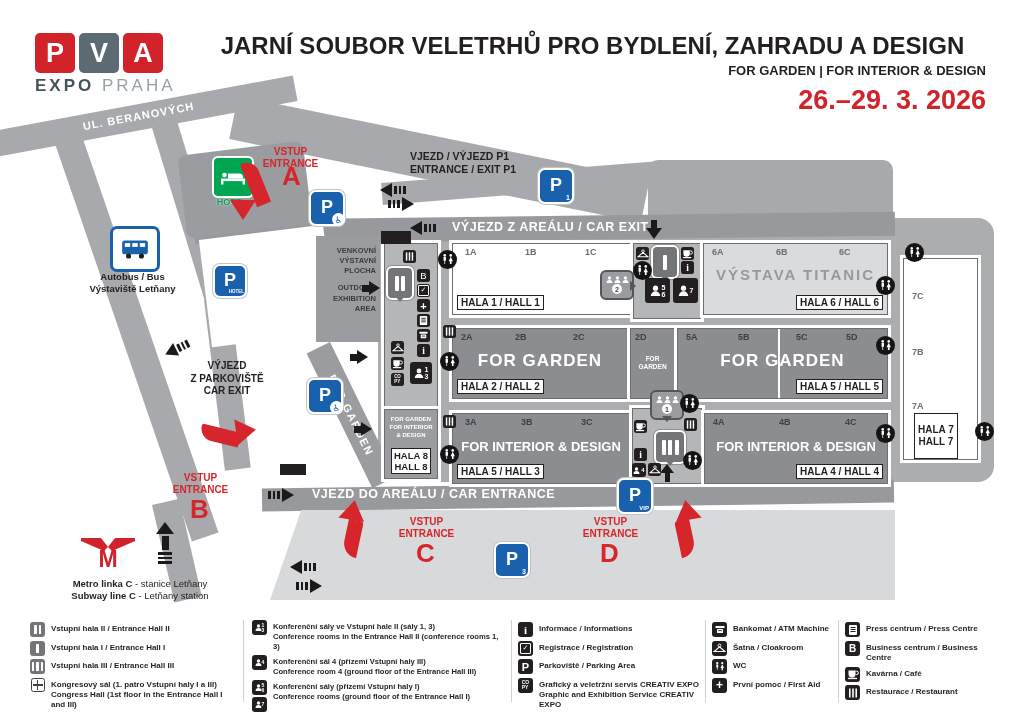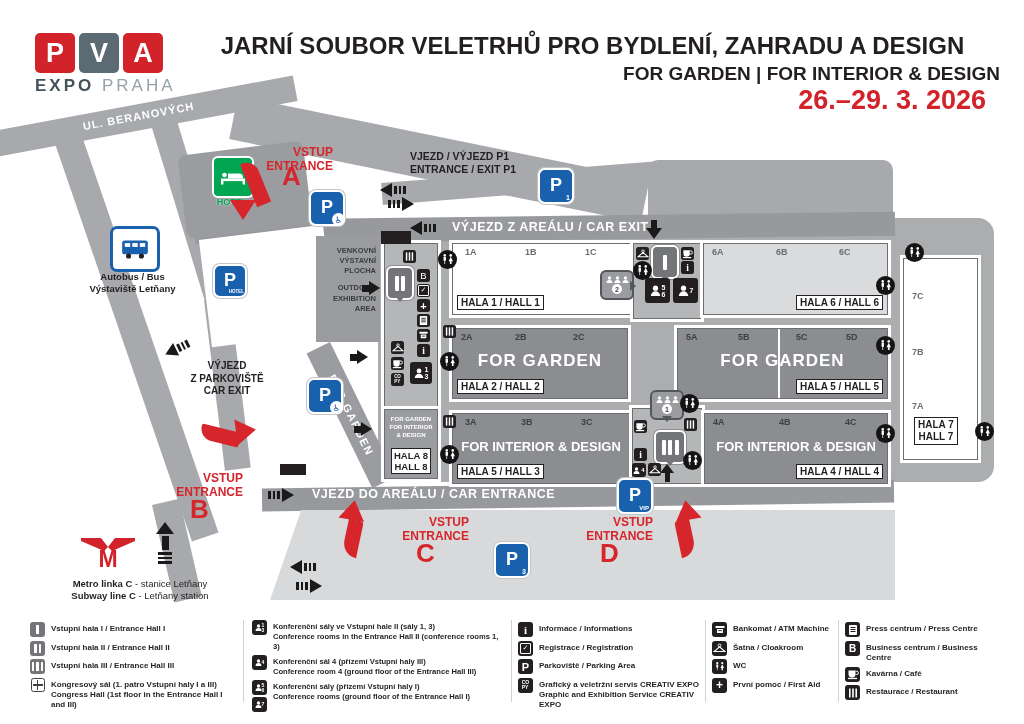--- a/index.html
+++ b/index.html
@@ -62,21 +62,21 @@
   .trR{width:0;height:0;border:7px solid transparent;border-left:11px solid #1a1a1a;border-right:0;}
   .upA{position:absolute;display:flex;flex-direction:column;align-items:center;gap:2px;}
   .upH{width:0;height:0;border:9px solid transparent;border-bottom:12px solid #1a1a1a;border-top:0;}
   .upS{width:7px;height:14px;background:#1a1a1a;}
   .upb{width:14px;height:2.5px;background:#1a1a1a;}
   .dnH{width:0;height:0;border:8px solid transparent;border-top:11px solid #1a1a1a;border-bottom:0;}
   .dnS{width:6px;height:8px;background:#1a1a1a;}
   
   .raBody{position:absolute;background:#d6252b;}
   .raHd{position:absolute;width:0;height:0;}
-  .etxt{position:absolute;color:#d6252b;font-weight:bold;font-size:12px;line-height:1.15;text-align:right;}
+  .etxt{position:absolute;color:#d6252b;font-weight:bold;font-size:10px;line-height:1.15;text-align:center;}
   .eltr{position:absolute;color:#d6252b;font-weight:bold;font-size:26px;line-height:1;}
   
   .lg-col{position:absolute;display:flex;flex-direction:column;gap:3.5px;}
   .lg-row{display:flex;gap:6px;align-items:flex-start;}
   .lg-tx{font-size:8px;font-weight:bold;color:#231f20;line-height:1.3;padding-top:2px;}
   .lgi{flex:0 0 auto;width:15px;height:15px;background:#231f20;border-radius:3px;color:#fff;display:flex;
        align-items:center;justify-content:center;position:relative;}
   .lgm{background:#747578;display:flex;gap:2px;align-items:center;justify-content:center;}
   .lgm i{display:block;width:2.5px;height:9px;background:#fff;border-radius:.5px;}
   .lgw{background:#fff;border:1.6px solid #3f4043;width:12px;height:12px;border-radius:2.5px;position:relative;}
@@ -99,21 +99,21 @@
       <span class="logo-sq" style="background:#d2232a;">P</span>
       <span class="logo-sq" style="background:#5b6a73;">V</span>
       <span class="logo-sq" style="background:#d2232a;">A</span>
     </div>
     <div style="margin-top:3px;font-size:17px;letter-spacing:3px;">
       <span style="color:#45525a;font-weight:bold;">EXPO</span>
       <span style="color:#97a1a8;">PRAHA</span>
     </div>
   </div>
   <div class="abs b ctr" style="left:195px;top:32px;width:795px;font-size:24px;">JARNÍ SOUBOR VELETRHŮ PRO BYDLENÍ, ZAHRADU A DESIGN</div>
-  <div class="abs b" style="right:24px;top:63px;font-size:19px;">FOR GARDEN | FOR INTERIOR &amp; DESIGN</div>
+  <div class="abs b" style="right:38px;top:63px;font-size:13px;">FOR GARDEN | FOR INTERIOR &amp; DESIGN</div>
   <div class="abs b red" style="right:38px;top:85px;font-size:27px;">26.–29. 3. 2026</div>
 
   <div class="road" style="left:-12px;top:132px;width:310px;height:26px;transform:rotate(-10.5deg);transform-origin:0 0;"></div>
   <div class="abs wt" style="left:82px;top:110px;font-size:11px;letter-spacing:1px;transform:rotate(-10.5deg);">UL. BERANOVÝCH</div>
   <div class="road" style="left:238px;top:96px;width:420px;height:44px;transform:rotate(11.5deg);transform-origin:0 0;"></div>
   <div class="road" style="left:52px;top:135px;width:28px;height:430px;transform:rotate(-19deg);transform-origin:0 0;"></div>
   <div class="abs wt" style="left:73px;top:248px;font-size:11px;letter-spacing:1px;transform:rotate(70deg);transform-origin:0 0;">UL. TUPOLEVOVA</div>
   <div class="road" style="left:152px;top:128px;width:26px;height:185px;transform:rotate(-17deg);transform-origin:0 0;"></div>
   <div class="road" style="left:204px;top:300px;width:26px;height:172px;transform:rotate(-7deg);transform-origin:0 0;"></div>
   <div class="road" style="left:152px;top:505px;width:28px;height:100px;transform:rotate(-13deg);transform-origin:0 0;"></div>
@@ -167,31 +167,39 @@
     <span class="sec secl" style="left:132px;">1C</span>
     <span class="hl" style="left:4px;bottom:4px;">HALA 1 / HALL 1</span>
   </div>
 
   <div class="hall strip" style="left:633px;top:243px;width:66px;height:74px;"></div>
 
   <div class="hall hlite" style="left:703px;top:243px;width:183px;height:70px;">
     <span class="sec secl" style="left:8px;">6A</span>
     <span class="sec secl" style="left:72px;">6B</span>
     <span class="sec secl" style="left:135px;">6C</span>
+    <div class="abs b ctr" style="left:0;top:22px;width:100%;font-size:15px;letter-spacing:2px;color:#98999c;">VÝSTAVA TITANIC</div>
     <span class="hl" style="right:4px;bottom:4px;">HALA 6 / HALL 6</span>
   </div>
 
   <div class="hall hdark" style="left:452px;top:328px;width:174px;height:69px;">
     <span class="sec secd" style="left:8px;">2A</span>
     <span class="sec secd" style="left:62px;">2B</span>
     <span class="sec secd" style="left:120px;">2C</span>
     <div class="abs wt ctr" style="left:0;top:22px;width:100%;font-size:17px;letter-spacing:1px;">FOR GARDEN</div>
     <span class="hl" style="left:4px;bottom:4px;">HALA 2 / HALL 2</span>
   </div>
 
+  <div class="hall hdark" style="left:630px;top:328px;width:43px;height:69px;">
+    <span class="sec secd" style="left:4px;">2D</span>
+    <div class="abs wt ctr" style="left:0;top:26px;width:100%;font-size:6.5px;line-height:1.3;">
+      <div>FOR</div>
+      <div>GARDEN</div>
+    </div>
+  </div>
 
   <div class="hall hdark" style="left:677px;top:328px;width:209px;height:69px;">
     <span class="sec secd" style="left:8px;">5A</span>
     <span class="sec secd" style="left:60px;">5B</span>
     <span class="sec secd" style="left:118px;">5C</span>
     <span class="sec secd" style="left:168px;">5D</span>
     <span class="abs" style="left:100px;top:0;width:2px;height:100%;background:#fff;"></span>
     <div class="abs wt ctr" style="left:0;top:22px;width:100%;font-size:17px;letter-spacing:1px;">FOR GARDEN</div>
     <span class="hl" style="right:4px;bottom:4px;">HALA 5 / HALL 5</span>
   </div>
@@ -211,21 +219,21 @@
     <span class="sec secd" style="left:74px;">4B</span>
     <span class="sec secd" style="left:140px;">4C</span>
     <div class="abs wt ctr" style="left:0;top:25px;width:100%;font-size:13px;">FOR INTERIOR &amp; DESIGN</div>
     <span class="hl" style="right:4px;bottom:4px;">HALA 4 / HALL 4</span>
   </div>
 
   <div class="hall hwhite" style="left:903px;top:258px;width:73px;height:200px;">
     <span class="sec secl" style="left:8px;top:32px;">7C</span>
     <span class="sec secl" style="left:8px;top:88px;">7B</span>
     <span class="sec secl" style="left:8px;top:142px;">7A</span>
-    <div class="hl ctr" style="left:10px;bottom:14px;line-height:12px;padding:1px 3px;">
+    <div class="hl ctr" style="left:10px;bottom:0;line-height:12px;padding:10px 3px;">
       <div>HALA 7</div>
       <div>HALL 7</div>
     </div>
   </div>
 
   <div class="hall strip" style="left:384px;top:243px;width:52px;height:162px;"></div>
 
   <div class="hall" style="left:384px;top:409px;width:52px;height:68px;background:#9a9c9f;">
     <div class="abs wt ctr" style="left:0;top:5px;width:100%;font-size:6px;line-height:1.35;">
       <div>FOR GARDEN</div>
@@ -727,29 +735,29 @@
 
   <div class="sep" style="left:243px;"></div>
   <div class="sep" style="left:511px;"></div>
   <div class="sep" style="left:705px;"></div>
   <div class="sep" style="left:838px;"></div>
 
   <div class="lg-col" style="left:30px;top:622px;width:208px;">
     <div class="lg-row">
       <span class="lgi lgm">
           <i></i>
-        </span>
-      <span class="lg-tx">Vstupní hala I / Entrance Hall I</span>
+          <i></i>
+        </span>
+      <span class="lg-tx">Vstupní hala II / Entrance Hall II</span>
     </div>
     <div class="lg-row">
       <span class="lgi lgm">
           <i></i>
-          <i></i>
-        </span>
-      <span class="lg-tx">Vstupní hala II / Entrance Hall II</span>
+        </span>
+      <span class="lg-tx">Vstupní hala I / Entrance Hall I</span>
     </div>
     <div class="lg-row">
       <span class="lgi lgm">
           <i></i>
           <i></i>
           <i></i>
         </span>
       <span class="lg-tx">Vstupní hala III / Entrance Hall III</span>
     </div>
     <div class="lg-row">

